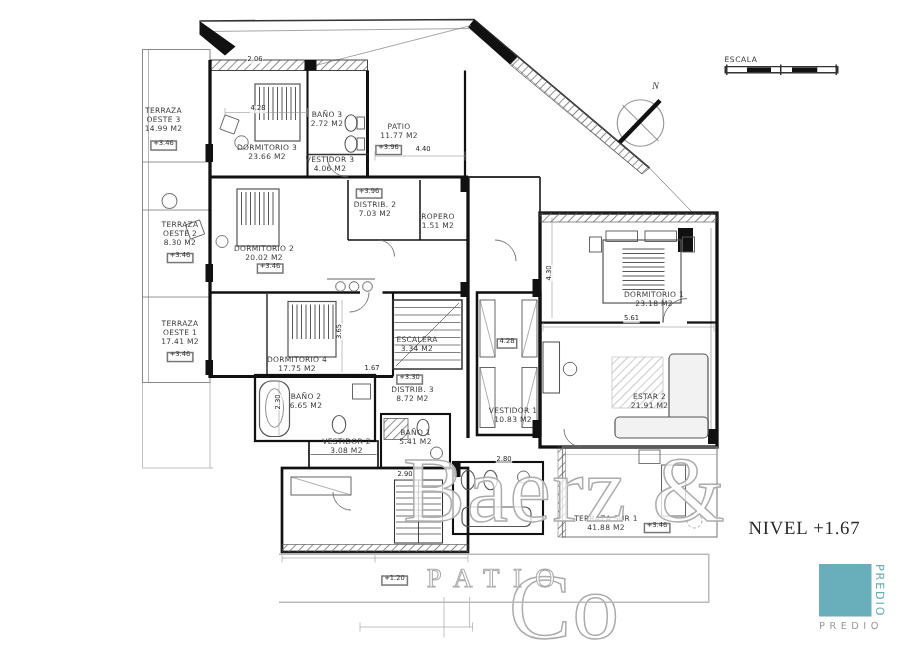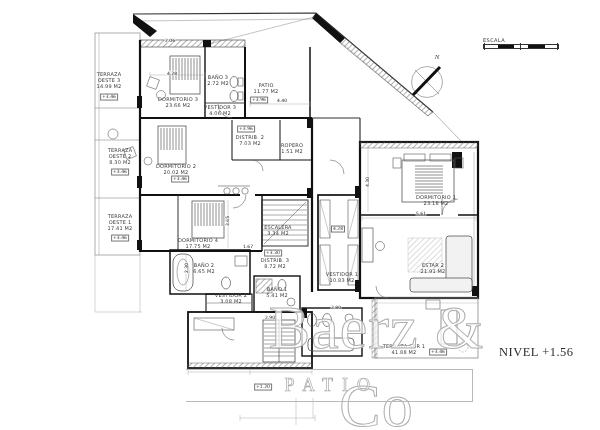--- a/index.html
+++ b/index.html
@@ -395,30 +395,35 @@
 
     <div class="north-n">N</div>
   </div>
 
   <div class="wm wm-brand">Baerz &amp; Co</div>
   <div class="wm wm-tag">
     <span class="word">PATIO</span>
     <span class="wm-sep"></span>
   </div>
 
-  <div class="nivel">NIVEL +1.56</div>
+  <div class="nivel">NIVEL +1.67</div>
 
   <div class="escala">
     <div class="cap">ESCALA</div>
     <div class="scalebar">
       <span class="sb-w" style="width:14px"></span>
         <span class="sb-b" style="width:16px"></span>
       <span class="sb-w" style="width:14px"></span>
         <span class="sb-b" style="width:17px"></span>
       <span class="sb-w" style="width:12px"></span>
       <i class="sb-tick" style="left:0;"></i>
         <i class="sb-tick" style="left:36px;"></i>
         <i class="sb-tick" style="right:0;"></i>
     </div>
   </div>
 
+  <div class="predio">
+    <div class="sq"></div>
+    <div class="vert">PREDIO</div>
+    <div class="cap">PREDIO</div>
+  </div>
 
 </div>
 
 </body></html>

